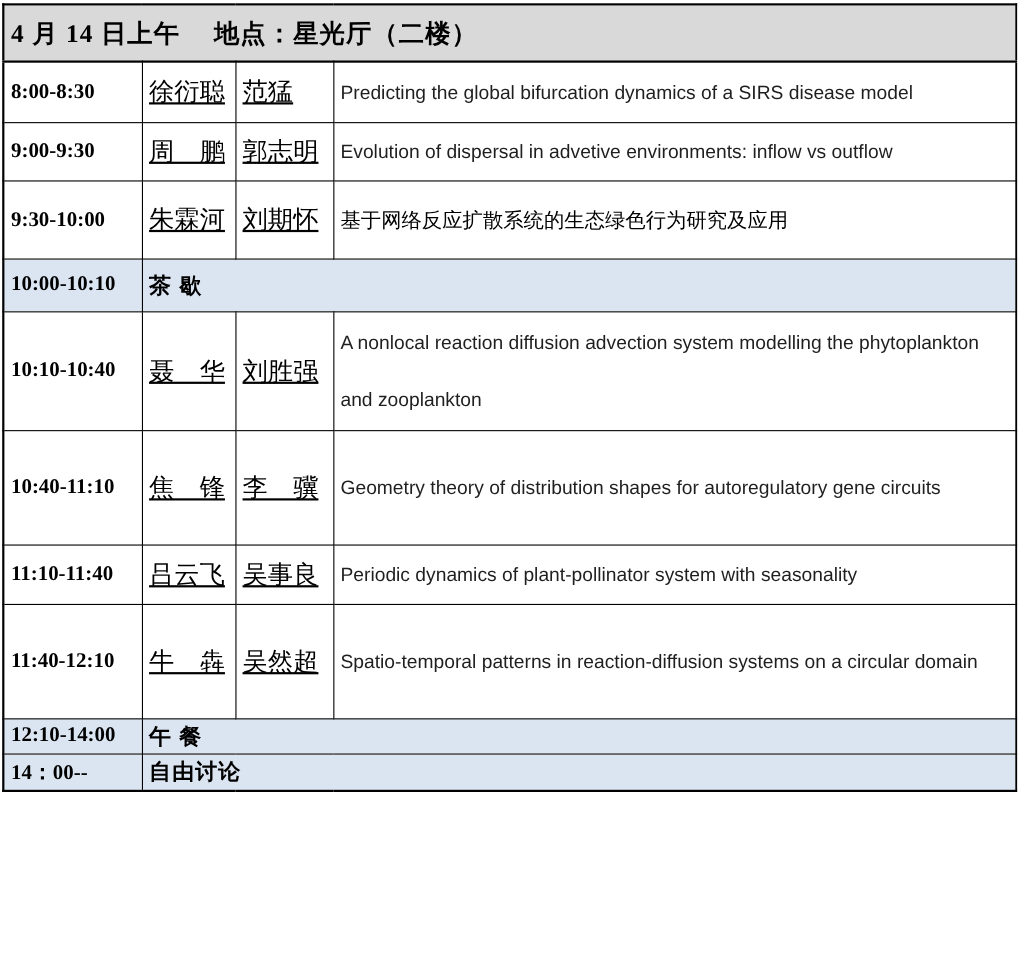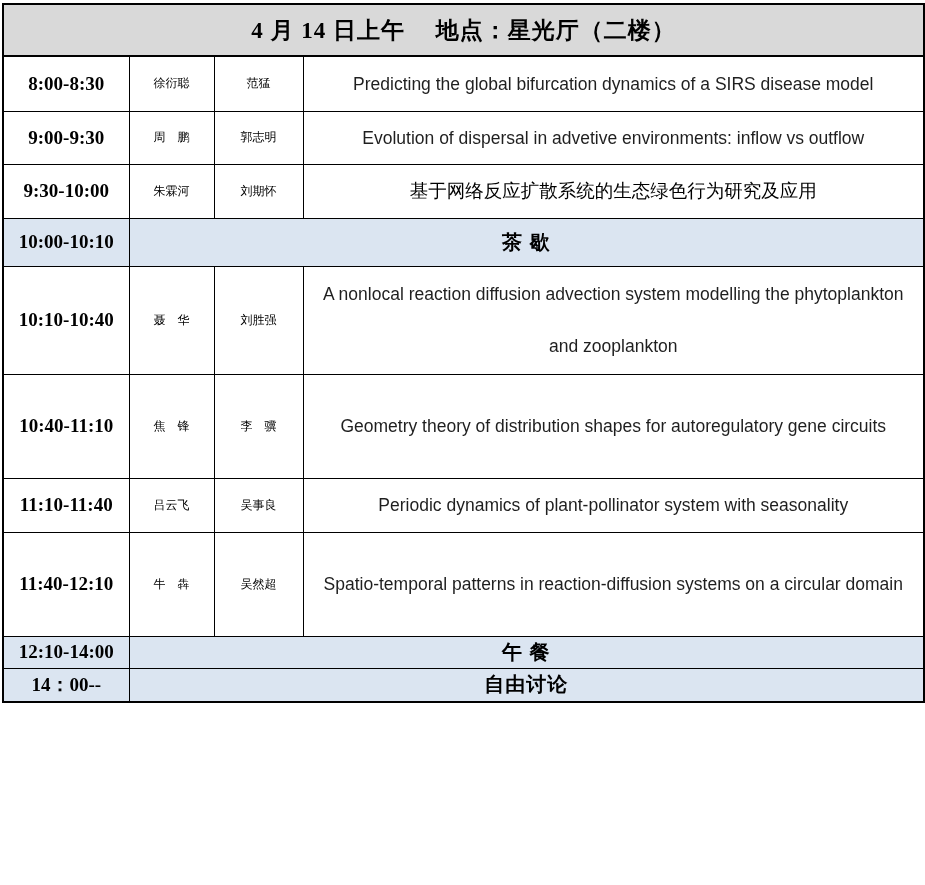--- a/index.html
+++ b/index.html
@@ -15,21 +15,21 @@
   table.schedule{
     border-collapse:collapse;
     table-layout:fixed;
     width:921px;
     margin:3px 0 0 2px;
     border:2px solid var(--border-color);
   }
   th,td{
     border:1px solid var(--border-color);
     padding:0 6px;
-    text-align:center;
+    text-align:left;
     vertical-align:middle;
     overflow:hidden;
   }
   tr.title-row th{
     background:var(--title-bg);
     font-family:"Liberation Serif","DejaVu Serif",serif;
     font-size:23px;
     font-weight:bold;
     letter-spacing:1px;
     border-bottom:2px solid var(--border-color);
@@ -40,21 +40,22 @@
     font-weight:bold;
   }
   td.time{
     font-family:"Liberation Serif","DejaVu Serif",serif;
     font-weight:bold;
     font-size:19px;
     white-space:nowrap;
     margin-left:18px;
   }
   td.name{
-    font-size:12px;
+    font-size:23px;
+    text-decoration:underline;
   }
   td.topic{
     font-size:17.5px;
     line-height:52px;
     color:#1f1f1f;
   }
   td.topic.cjk{
     font-size:18.5px;
     color:#000;
   }
@@ -89,21 +90,21 @@
         <td class="name">徐衍聪</td>
         <td class="name">范猛</td>
         <td class="topic">Predicting the global bifurcation dynamics of a SIRS disease model</td>
       </tr>
       <tr class="talk-row" style="height:53px">
         <td class="time">9:00-9:30</td>
         <td class="name">周　鹏</td>
         <td class="name">郭志明</td>
         <td class="topic">Evolution of dispersal in advetive environments: inflow vs outflow</td>
       </tr>
-      <tr class="talk-row" style="height:54px">
+      <tr class="talk-row" style="height:71px">
         <td class="time">9:30-10:00</td>
         <td class="name">朱霖河</td>
         <td class="name">刘期怀</td>
         <td class="topic cjk">基于网络反应扩散系统的生态绿色行为研究及应用</td>
       </tr>
       <tr class="break-row" style="height:48px">
         <td class="time">10:00-10:10</td>
         <td class="break-label" colspan="3">茶 歇</td>
       </tr>
       <tr class="talk-row" style="height:108px">

